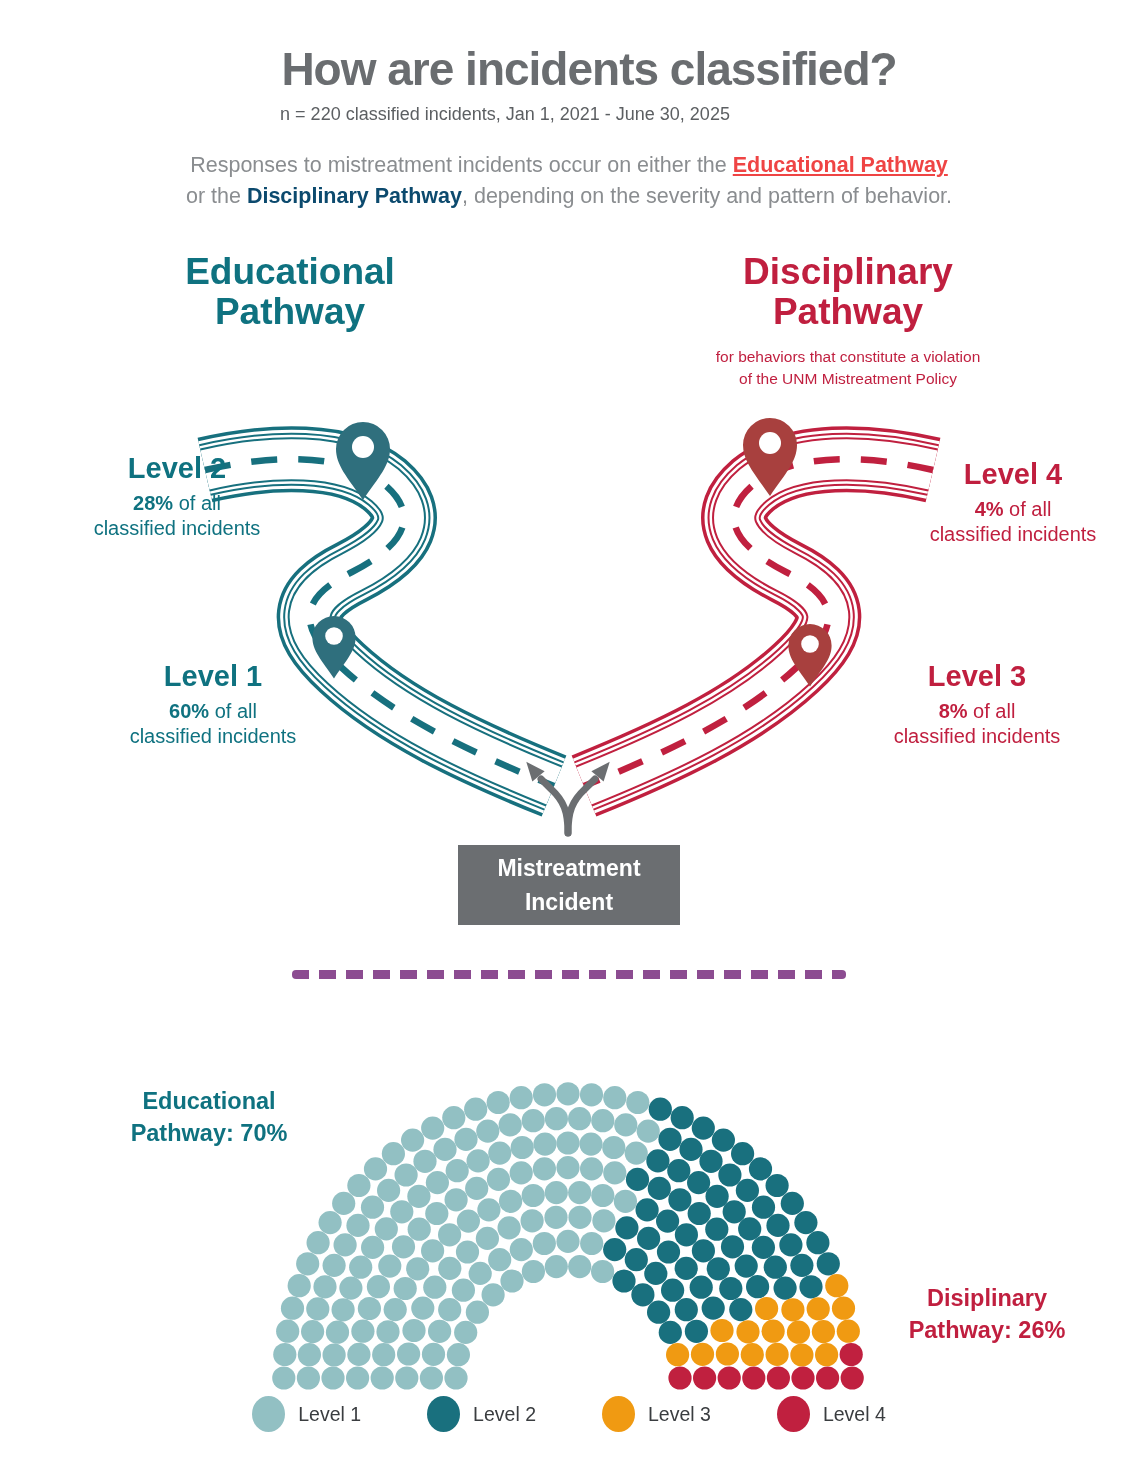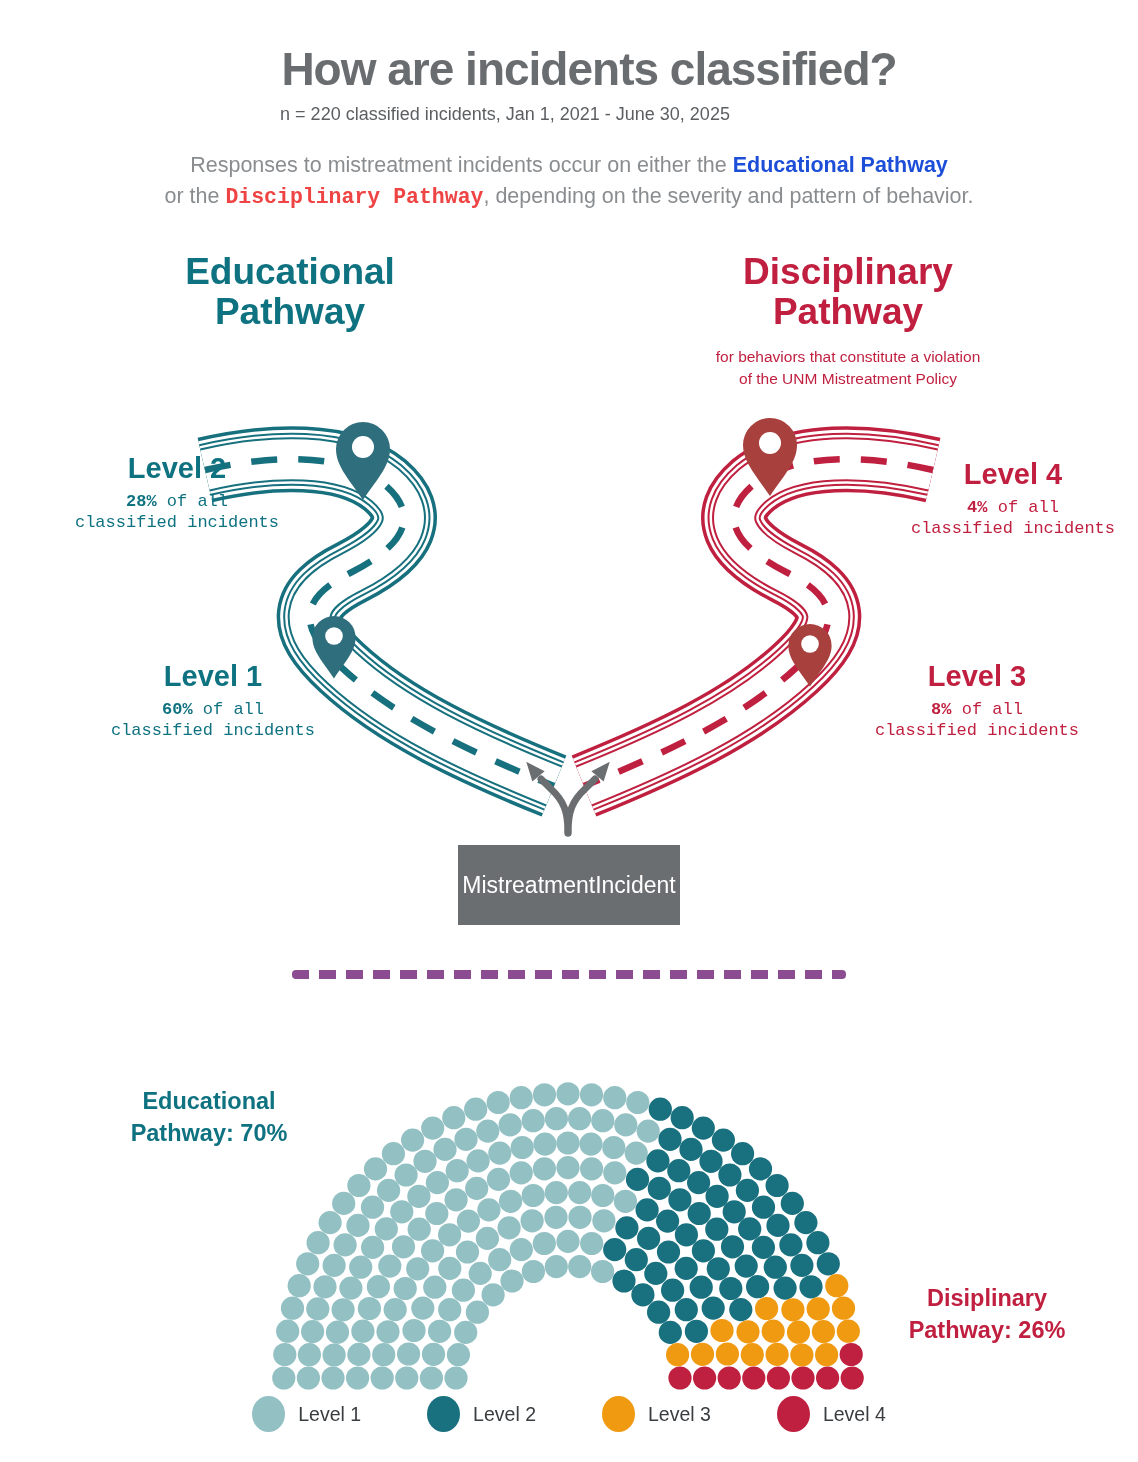--- a/index.html
+++ b/index.html
@@ -6,43 +6,43 @@
   body{width:1138px;height:1462px;position:relative;overflow:hidden;
        font-family:"Liberation Sans", sans-serif;color:#8a8d90;}
   .abs{position:absolute;}
   
   .title{top:42px;left:0;width:1138px;text-align:center;
          font-size:46px;font-weight:bold;color:#6a6d70;letter-spacing:-1px;margin-left:20px;}
   .subtitle{top:104px;left:0;width:1010px;text-align:center;
             font-size:18px;color:#5c5f62;}
   .intro{top:150px;left:69px;width:1000px;text-align:center;
          font-size:21.5px;line-height:1.45;color:#8a8d90;}
-  .teal-b{color:#1d4ed8;font-weight:bold;}
-  .crimson-b{color:#ef4444;font-weight:bold;font-family:Liberation Mono, monospace;}
+  .teal-b{color:#ef4444;font-weight:bold;text-decoration:underline;}
+  .crimson-b{color:#0c4a6e;font-weight:bold;}
   
   .pathway-block{width:440px;text-align:center;}
   .pathway-block.edu{left:70px;top:252px;color:#0f7280;}
   .pathway-block.disc{left:628px;top:252px;color:#c01f3f;text-align:center;}
   .pathway-title{font-size:37px;font-weight:bold;line-height:1.08;}
   .pathway-desc{margin:14px auto 0;width:270px;font-size:15.5px;line-height:1.42;}
   
   .lvl{width:250px;text-align:center;}
   .lvl.teal{color:#0f7280;}
   .lvl.crimson{color:#c01f3f;}
   .lvl-name{font-size:29px;font-weight:bold;margin-bottom:6px;}
-  .lvl-sub{font-size:17px;line-height:1.25;font-family:Liberation Mono, monospace;}
+  .lvl-sub{font-size:20px;line-height:1.25;}
   .lvl-sub b{font-weight:bold;}
   #level2{left:52px;top:452px;}
   #level1{left:88px;top:660px;}
   #level4{left:888px;top:458px;}
   #level3{left:852px;top:660px;}
   
   .incident-box{left:458px;top:845px;width:222px;height:80px;background:#6b6e71;
-                display:flex;justify-content:center;align-items:center;
-                color:#ffffff;font-size:23px;font-weight:normal;line-height:1.5;}
+                display:flex;flex-direction:column;justify-content:center;align-items:center;
+                color:#ffffff;font-size:23px;font-weight:bold;line-height:1.5;}
   
   .divider{left:292px;top:970px;width:554px;height:9px;
            background:repeating-linear-gradient(90deg,#8c4c91 0 17px,transparent 17px 27px);
            border-radius:4px;}
   
   .chart-label{text-align:center;font-size:23.5px;font-weight:bold;line-height:1.35;}
   .chart-label.edu{left:84px;top:1086px;width:250px;color:#0f7280;}
   .chart-label.disc{left:872px;top:1283px;width:230px;color:#c01f3f;}
   
   .legend{left:0;top:1396px;width:1138px;display:flex;justify-content:center;gap:66px;}

